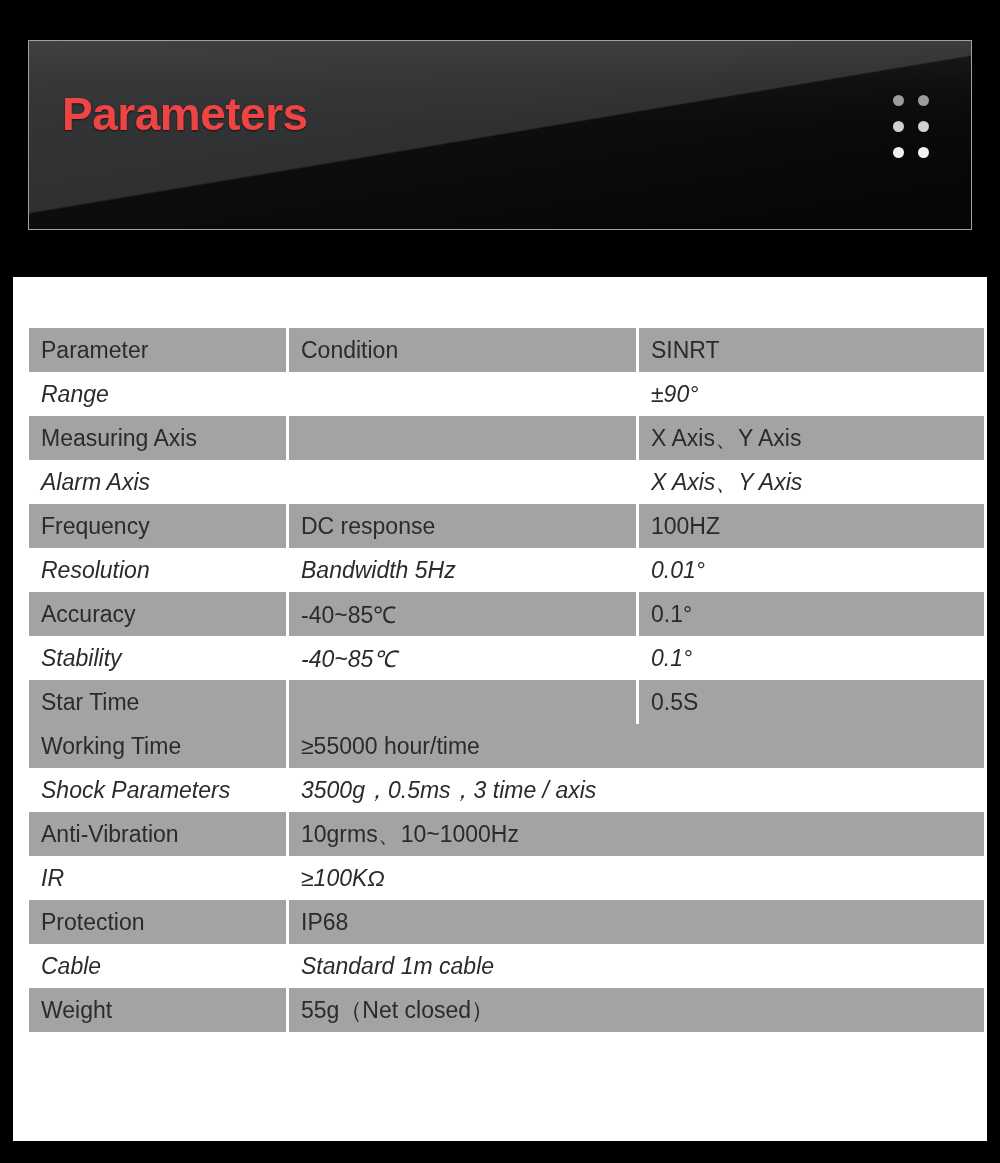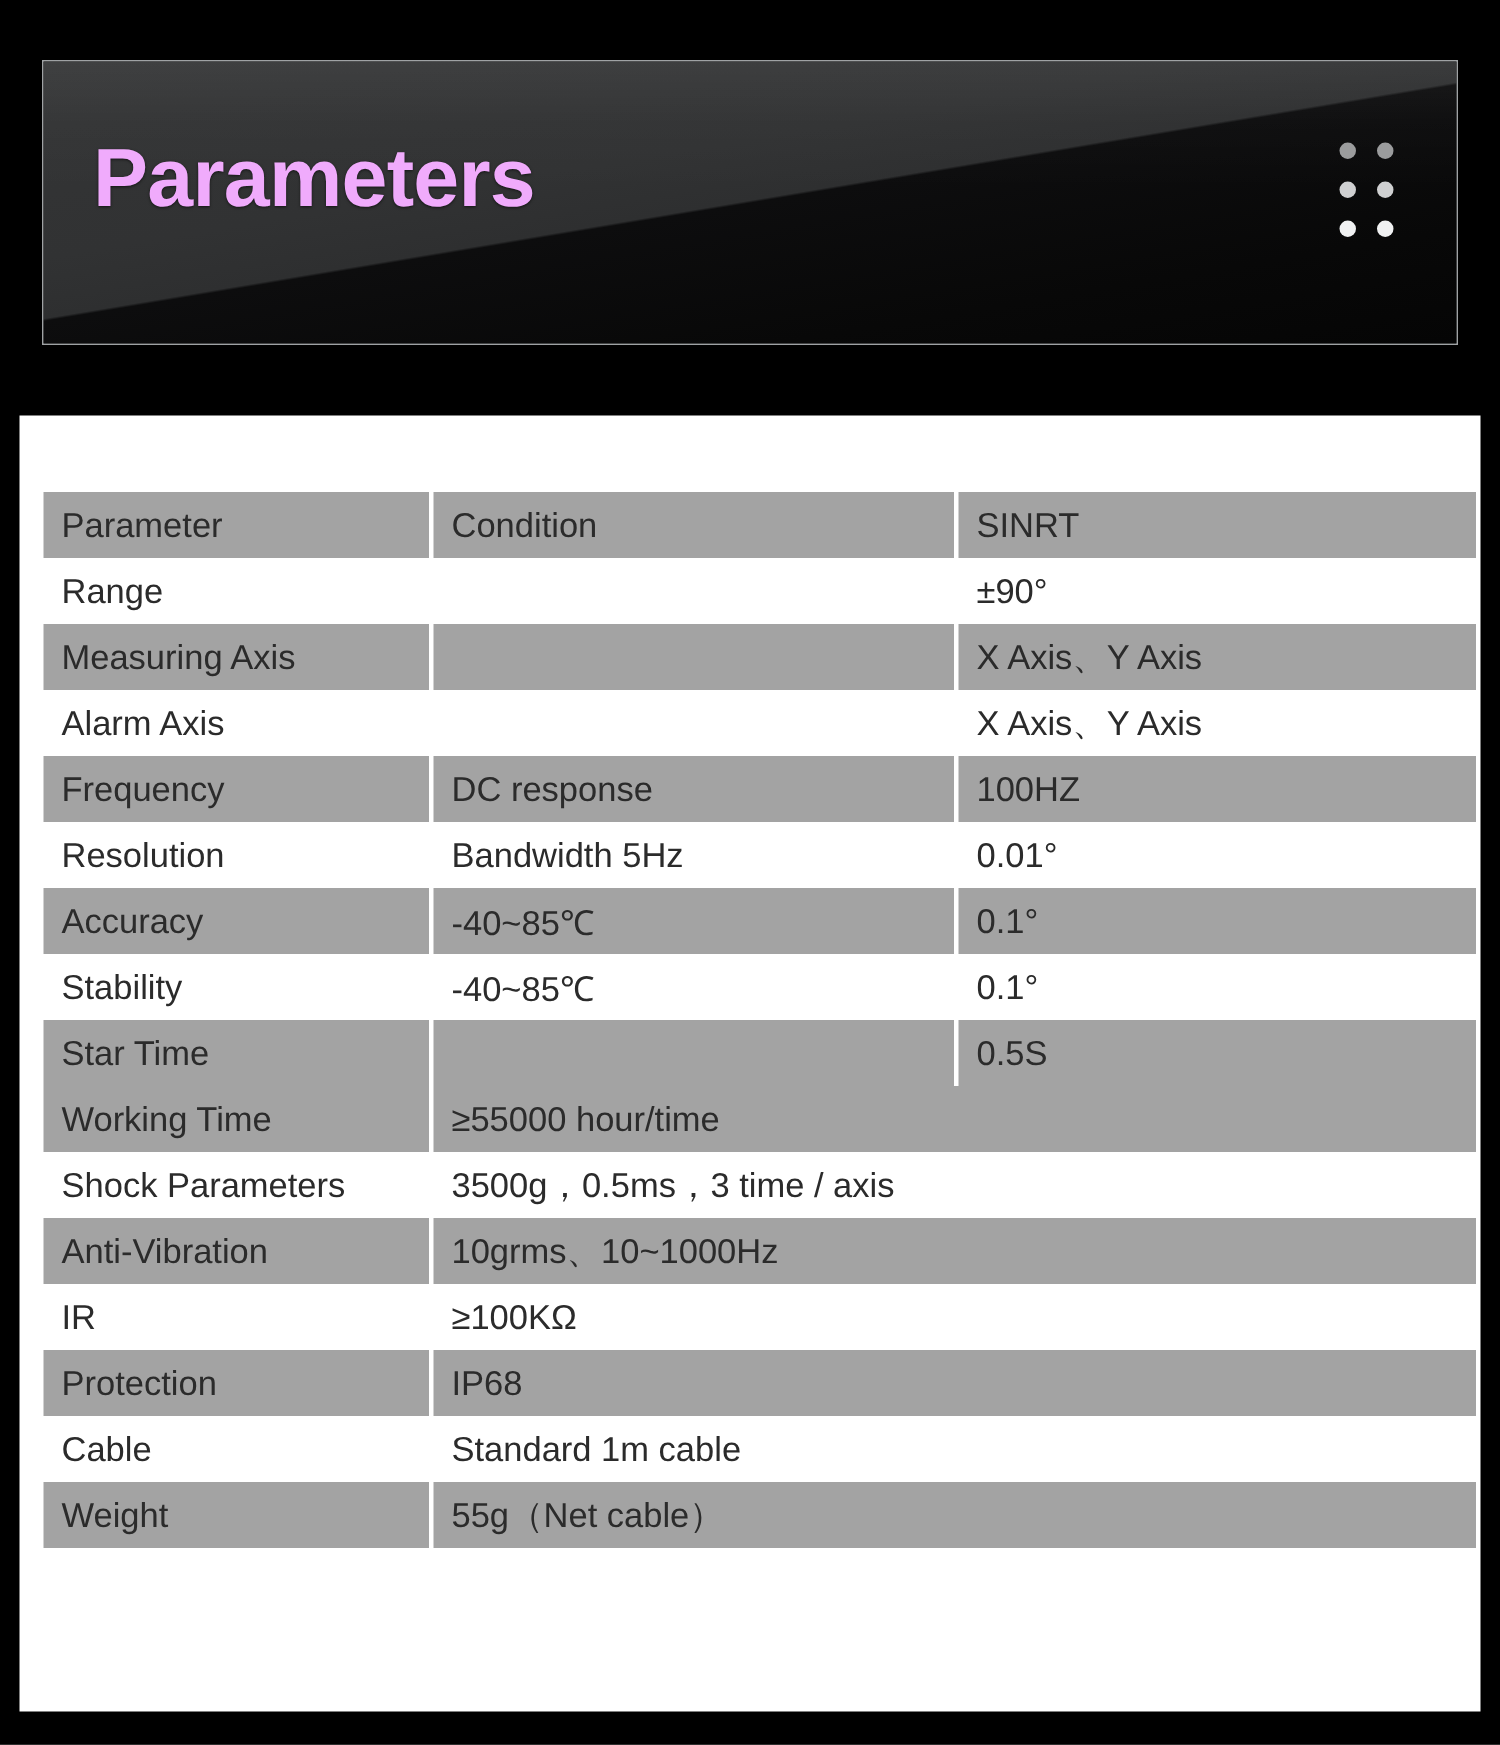--- a/index.html
+++ b/index.html
@@ -53,24 +53,24 @@
                 rgba(255,255,255,0.055) 0%,
                 rgba(255,255,255,0.015) 22%,
                 rgba(255,255,255,0.0) 46%,
                 rgba(255,255,255,0.0) 100%);
   }
   .banner-title {
     position: absolute;
     left: 33px;
     top: 50px;
     margin: 0;
-    font-size: 55px;
+    font-size: 46px;
     font-weight: bold;
     letter-spacing: -0.5px;
-    color: #f0abfc;
+    color: #ef4444;
     line-height: 1;
     text-shadow: 0 1px 2px rgba(0,0,0,0.6);
   }
   .dot-grid {
     position: absolute;
     right: 42px;
     top: 54px;
     display: grid;
     grid-template-columns: repeat(2, 11px);
     grid-template-rows: repeat(3, 11px);
@@ -115,21 +115,21 @@
     color: #2b2b2b;
     font-weight: normal;
     vertical-align: middle;
     white-space: nowrap;
   }
   .col-param { width: 257px; }
   .col-cond  { width: 347px; }
   .col-val   { width: 345px; }
 
   tr.shade td { background: #a3a3a3; }
-  tr.plain td { background: #ffffff; }
+  tr.plain td { background: #ffffff; font-style: italic; }
   td.tall  { height: 88px; white-space: normal; line-height: 1.55; padding-top: 6px; padding-bottom: 6px; }
   td.wrap  { white-space: normal; }
 </style>
 </head>
 <body>
 
 <div class="page">
 
   <div class="banner">
     <div class="banner-sheen"></div>
@@ -217,19 +217,19 @@
           <tr class="shade">
             <td>Protection</td>
             <td colspan="2">IP68</td>
           </tr>
           <tr class="plain">
             <td>Cable</td>
             <td colspan="2">Standard 1m cable</td>
           </tr>
           <tr class="shade">
             <td>Weight</td>
-            <td colspan="2">55g（Net cable）</td>
+            <td colspan="2">55g（Net closed）</td>
           </tr>
         </tbody>
     </table>
   </div>
 
 </div>
 
 </body></html>

